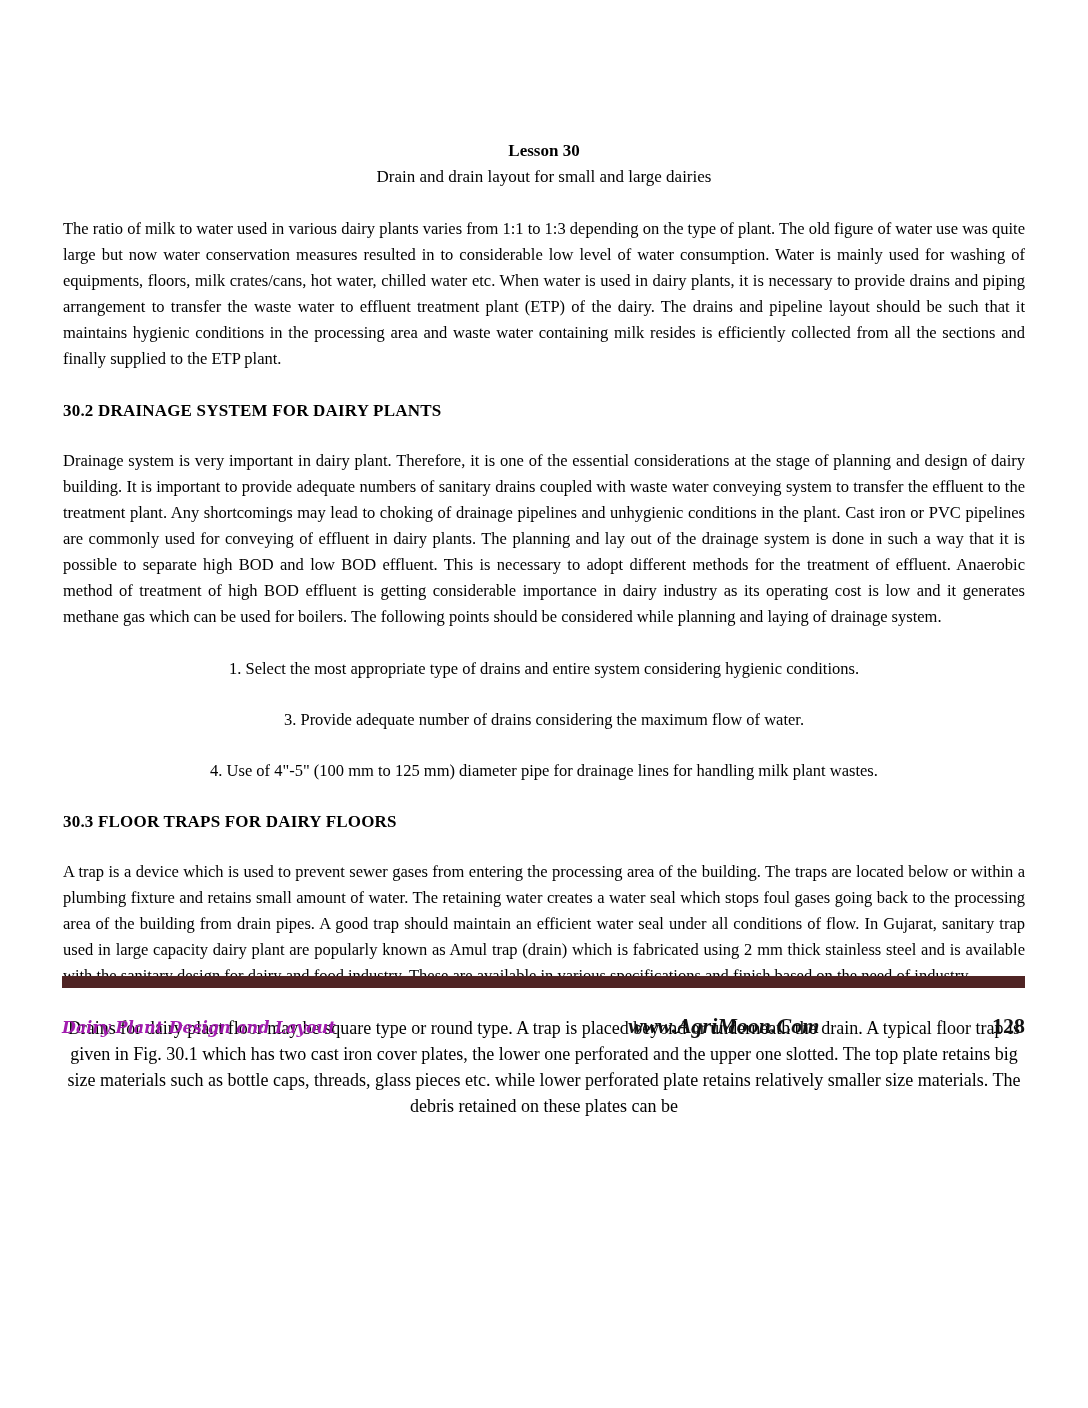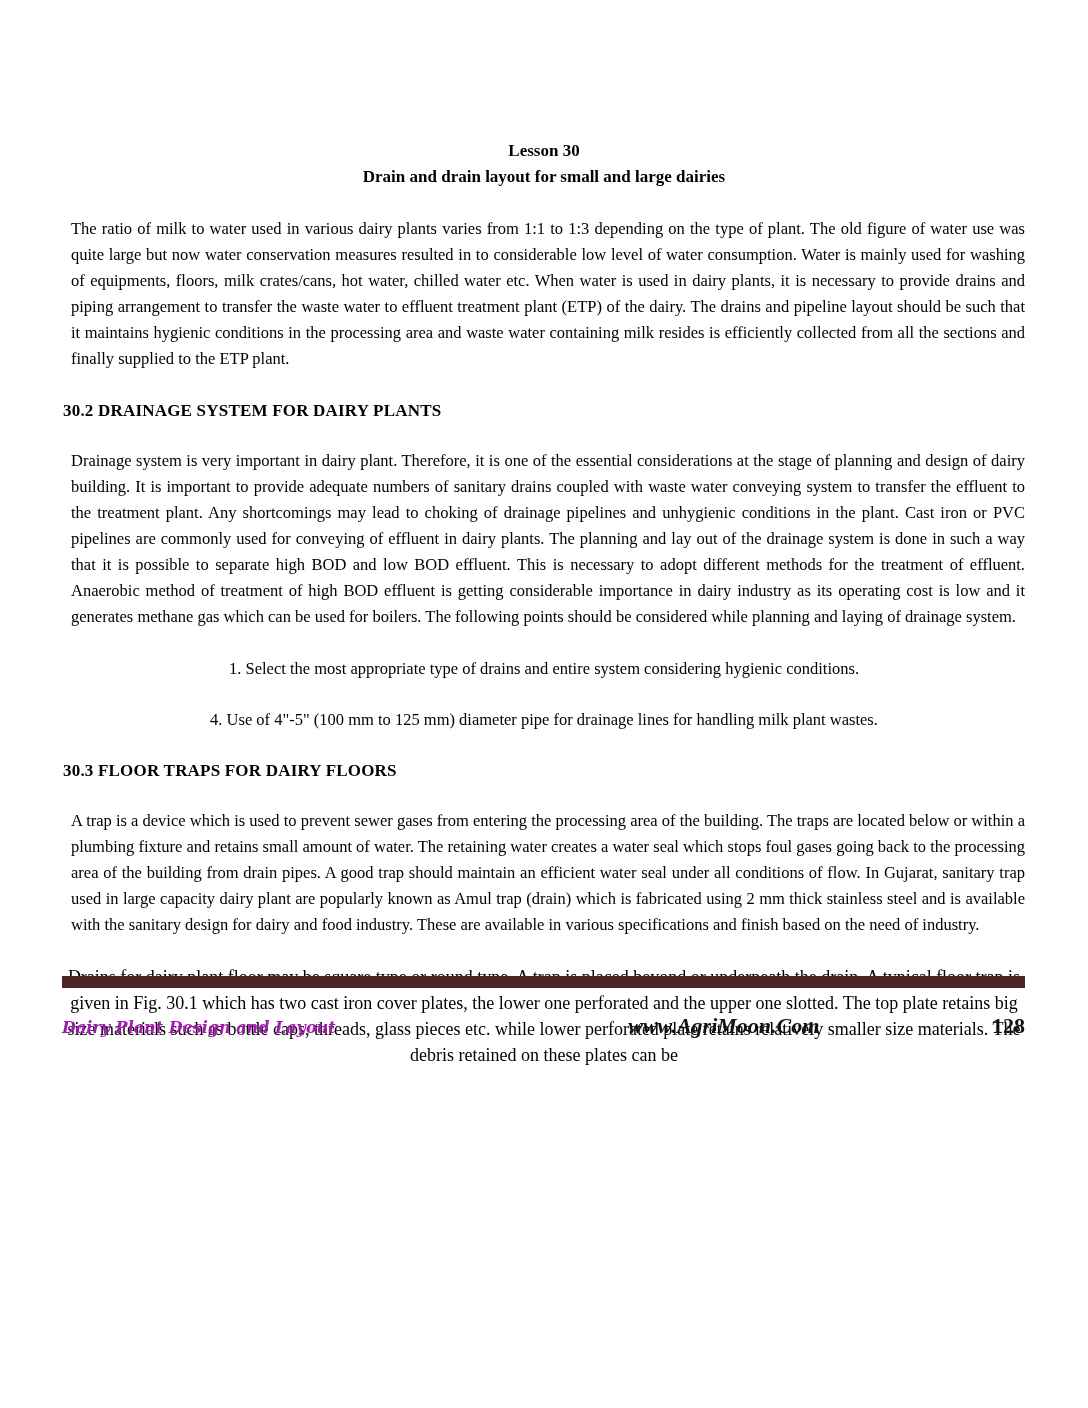--- a/index.html
+++ b/index.html
@@ -27,36 +27,36 @@
   .title-block {
     text-align: center;
     margin-bottom: 26px;
   }
   .doc-title {
     font-weight: bold;
     font-size: 17px;
     line-height: 26px;
   }
   .doc-subtitle {
-    font-weight: bold;
+    font-weight: normal;
     font-size: 17px;
     line-height: 26px;
   }
   h2.section-heading {
     font-size: 17px;
     font-weight: bold;
     line-height: 25px;
     margin: 0 0 25px 0;
     letter-spacing: 0.2px;
   }
   p.body-par {
     font-size: 16.5px;
     line-height: 26px;
     text-align: justify;
-    margin: 0 0 26px 8px;
+    margin: 0 0 26px 0;
   }
   p.list-item {
     font-size: 16.5px;
     line-height: 26px;
     text-align: center;
     margin: 0 0 25px 0;
   }
   p.centered-par {
     font-size: 18px;
     line-height: 26px;
@@ -119,20 +119,21 @@
     </div>
 
 
     <p class="body-par">The ratio of milk to water used in various dairy plants varies from 1:1 to 1:3 depending on the type of plant. The old figure of water use was quite large but now water conservation measures resulted in to considerable low level of water consumption. Water is mainly used for washing of equipments, floors, milk crates/cans, hot water, chilled water etc. When water is used in dairy plants, it is necessary to provide drains and piping arrangement to transfer the waste water to effluent treatment plant (ETP) of the dairy. The drains and pipeline layout should be such that it maintains hygienic conditions in the processing area and waste water containing milk resides is efficiently collected from all the sections and finally supplied to the ETP plant.</p>
 
     <h2 class="section-heading">30.2 DRAINAGE SYSTEM FOR DAIRY PLANTS</h2>
 
     <p class="body-par">Drainage system is very important in dairy plant. Therefore, it is one of the essential considerations at the stage of planning and design of dairy building. It is important to provide adequate numbers of sanitary drains coupled with waste water conveying system to transfer the effluent to the treatment plant. Any shortcomings may lead to choking of drainage pipelines and unhygienic conditions in the plant. Cast iron or PVC pipelines are commonly used for conveying of effluent in dairy plants. The planning and lay out of the drainage system is done in such a way that it is possible to separate high BOD and low BOD effluent. This is necessary to adopt different methods for the treatment of effluent. Anaerobic method of treatment of high BOD effluent is getting considerable importance in dairy industry as its operating cost is low and it generates methane gas which can be used for boilers. The following points should be considered while planning and laying of drainage system.</p>
 
     <p class="list-item">1. Select the most appropriate type of drains and entire system considering hygienic conditions.</p>
+    <p class="list-item">3. Provide adequate number of drains considering the maximum flow of water.</p>
     <p class="list-item">4. Use of 4"-5" (100 mm to 125 mm) diameter pipe for drainage lines for handling milk plant wastes.</p>
 
     <h2 class="section-heading">30.3 FLOOR TRAPS FOR DAIRY FLOORS</h2>
 
     <p class="body-par">A trap is a device which is used to prevent sewer gases from entering the processing area of the building. The traps are located below or within a plumbing fixture and retains small amount of water. The retaining water creates a water seal which stops foul gases going back to the processing area of the building from drain pipes. A good trap should maintain an efficient water seal under all conditions of flow. In Gujarat, sanitary trap used in large capacity dairy plant are popularly known as Amul trap (drain) which is fabricated using 2 mm thick stainless steel and is available with the sanitary design for dairy and food industry. These are available in various specifications and finish based on the need of industry.</p>
 
     <p class="centered-par">Drains for dairy plant floor may be square type or round type. A trap is placed beyond or underneath the drain. A typical floor trap is given in Fig. 30.1 which has two cast iron cover plates, the lower one perforated and the upper one slotted. The top plate retains big size materials such as bottle caps, threads, glass pieces etc. while lower perforated plate retains relatively smaller size materials. The debris retained on these plates can be</p>
 
   </div>
 

